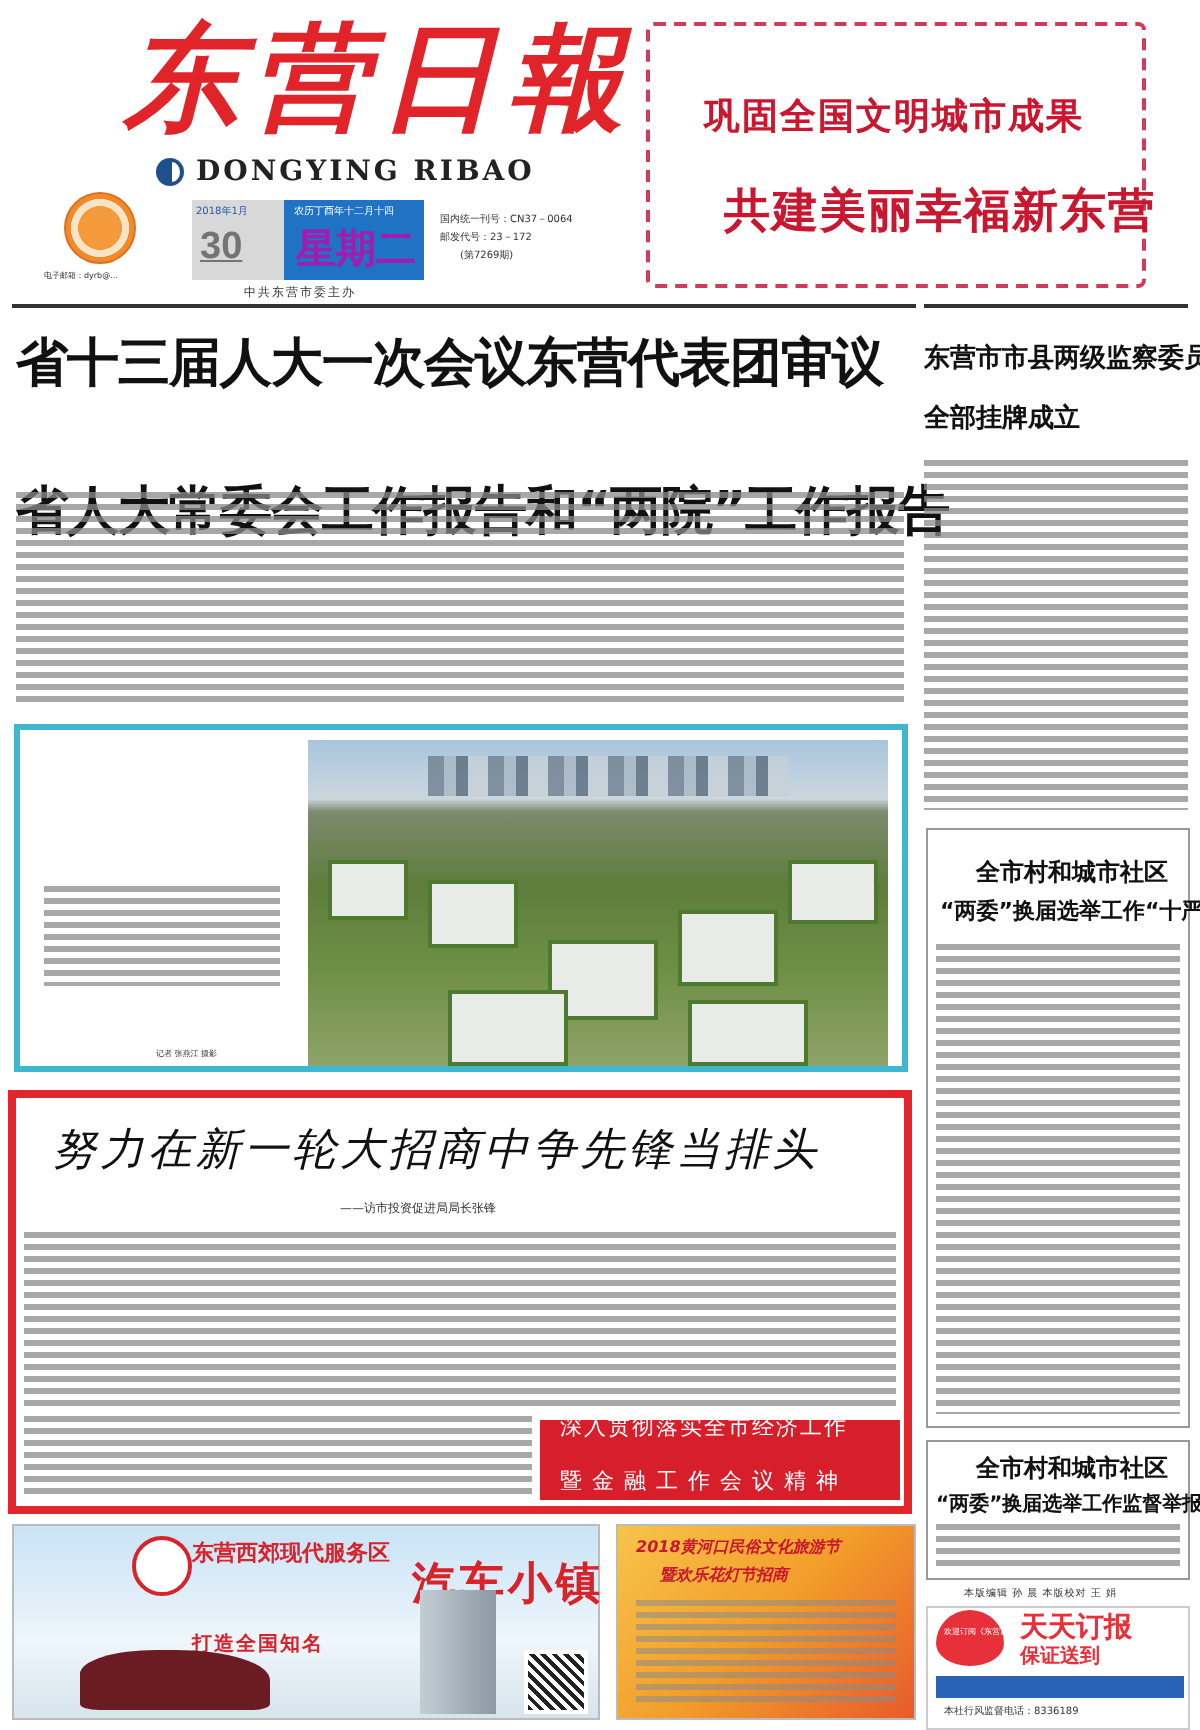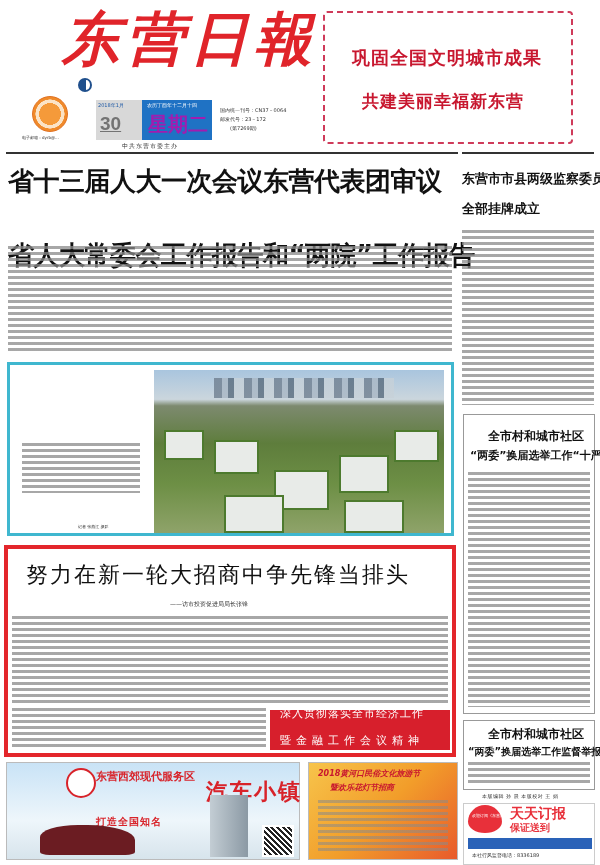--- a/index.html
+++ b/index.html
@@ -21,21 +21,21 @@
   .date-small { left: 98px; top: 102px; font-size: 5px; color: #1f5aa6; }
   .date-num { left: 100px; top: 110px; font-family: "Liberation Sans", sans-serif; font-weight: bold; font-size: 19px; color: #737373; line-height: 28px; text-decoration: underline; }
   .date-blue { left: 142px; top: 100px; width: 70px; height: 40px; background: #1f72c4; }
   .lunar { left: 147px; top: 102px; font-size: 5px; color: #fff; }
   .weekday { left: 148px; top: 112px; font-weight: bold; font-size: 20px; color: #a21caf; line-height: 24px; }
   .issn { left: 220px; top: 106px; font-size: 5px; color: #333; line-height: 9px; }
   .publisher { left: 122px; top: 142px; font-size: 6px; color: #333; letter-spacing: 1px; }
 
   .slogan-box { left: 323px; top: 11px; width: 250px; height: 133px; border: 2px dashed #cf3b5a; border-radius: 4px; }
   .slogan-1 { left: 352px; top: 46px; font-family: "DejaVu Serif", serif; font-weight: bold; font-size: 18px; color: #c8172f; letter-spacing: 1px; }
-  .slogan-2 { left: 362px; top: 90px; font-family: Liberation Mono, monospace; font-weight: bold; font-size: 17px; color: #c8172f; letter-spacing: 1px; }
+  .slogan-2 { left: 362px; top: 90px; font-family: Liberation Mono, monospace; font-weight: bold; font-size: 23px; color: #c8172f; letter-spacing: 1px; }
 
   .rule { left: 6px; top: 152px; width: 452px; height: 2px; background: #333; }
   .rule2 { left: 462px; top: 152px; width: 132px; height: 2px; background: #333; }
 
   
   .lead-h1 { left: 8px; top: 164px; font-weight: bold; font-size: 26px; color: #111; letter-spacing: -0.5px; white-space: nowrap; }
   .lead-h2 { left: 8px; top: 204px; font-weight: bold; font-size: 26px; color: #111; letter-spacing: -0.5px; white-space: nowrap; margin-top: 34px; }
 
   .textblock { background-image: repeating-linear-gradient(to bottom, #8a8a8a 0 3px, transparent 3px 6px); opacity: 0.75; }
   .textblock.light { opacity: 0.55; }
@@ -43,21 +43,21 @@
   
   .photo-frame { left: 7px; top: 362px; width: 447px; height: 174px; border: 3px solid #3fb7cf; border-left-color: #3fb7cf; }
   .photo { left: 154px; top: 370px; width: 290px; height: 163px; background: linear-gradient(to bottom, #a9c5de 0%, #cbd6dd 18%, #7d8a6f 22%, #5e7d3c 45%, #6d8f45 70%, #8fa36a 100%); overflow: hidden; }
   .photo .sky-build { position: absolute; left: 60px; top: 8px; width: 180px; height: 20px; background: repeating-linear-gradient(to right, #6f7f90 0 8px, #a9b7c4 8px 14px, #586b7d 14px 20px, #c7d1d8 20px 30px); opacity: 0.8; }
   .photo .block { position: absolute; background: #e8ebe8; border: 2px solid #4d7a2e; }
   .photo-caption { left: 22px; top: 443px; width: 118px; height: 50px; }
   .photo-credit { left: 78px; top: 524px; font-size: 4px; color: #333; }
 
   
   .red-box { left: 4px; top: 545px; width: 452px; height: 212px; border: 4px solid #e3262b; }
-  .inv-title { left: 26px; top: 560px; font-family: "DejaVu Serif", serif; font-size: 22px; color: #111; letter-spacing: 2px; white-space: nowrap; }
+  .inv-title { left: 26px; top: 560px; font-family: "DejaVu Serif", serif; font-size: 22px; color: #111; letter-spacing: 2px; white-space: nowrap; font-style: italic; }
   .inv-sub { left: 170px; top: 600px; font-size: 6px; color: #333; }
   .inv-banner { left: 270px; top: 710px; width: 180px; height: 40px; background: #d71f2c; }
   .inv-b1 { left: 280px; top: 706px; font-family: "DejaVu Serif", serif; font-size: 11px; color: #fff; letter-spacing: 1px; }
   .inv-b2 { left: 280px; top: 733px; font-family: "DejaVu Serif", serif; font-size: 11px; color: #fff; letter-spacing: 5px; }
 
   
   .ad1 { left: 6px; top: 762px; width: 294px; height: 98px; background: linear-gradient(to bottom, #c9e3f6, #eef6fb 60%, #d7e4ec); border: 1px solid #bbb; overflow: hidden; }
   .ad1-t1 { left: 96px; top: 769px; font-weight: bold; font-size: 11px; color: #d8232a; }
   .ad1-t2 { left: 96px; top: 783px; font-weight: bold; font-size: 10px; color: #d8232a; letter-spacing: 1px; margin-top: 32px; }
   .ad1-t3 { left: 206px; top: 777px; font-weight: bold; font-size: 22px; color: #d8232a; letter-spacing: 2px; }
@@ -94,20 +94,21 @@
   .sub-t2 { left: 510px; top: 816px; font-weight: bold; font-size: 10px; color: #e8303a; }
   .sub-phone { left: 468px; top: 838px; width: 124px; height: 11px; background: #2a62b8; }
   .sub-foot { left: 472px; top: 852px; font-size: 5px; color: #333; }
 </style>
 </head>
 <body>
 
 <div class="abs logo-cn">东营日報</div>
 <div class="abs logo-en">
   <div class="globe"></div>
+  <span>DONGYING RIBAO</span>
 </div>
 <div class="abs badge"></div>
 <div class="abs email">电子邮箱：dyrb@...</div>
 
 <div class="abs date-gray"></div>
 <div class="abs date-small">2018年1月</div>
 <div class="abs date-num">30</div>
 <div class="abs date-blue"></div>
 <div class="abs lunar">农历丁酉年十二月十四</div>
 <div class="abs weekday">星期二</div>

